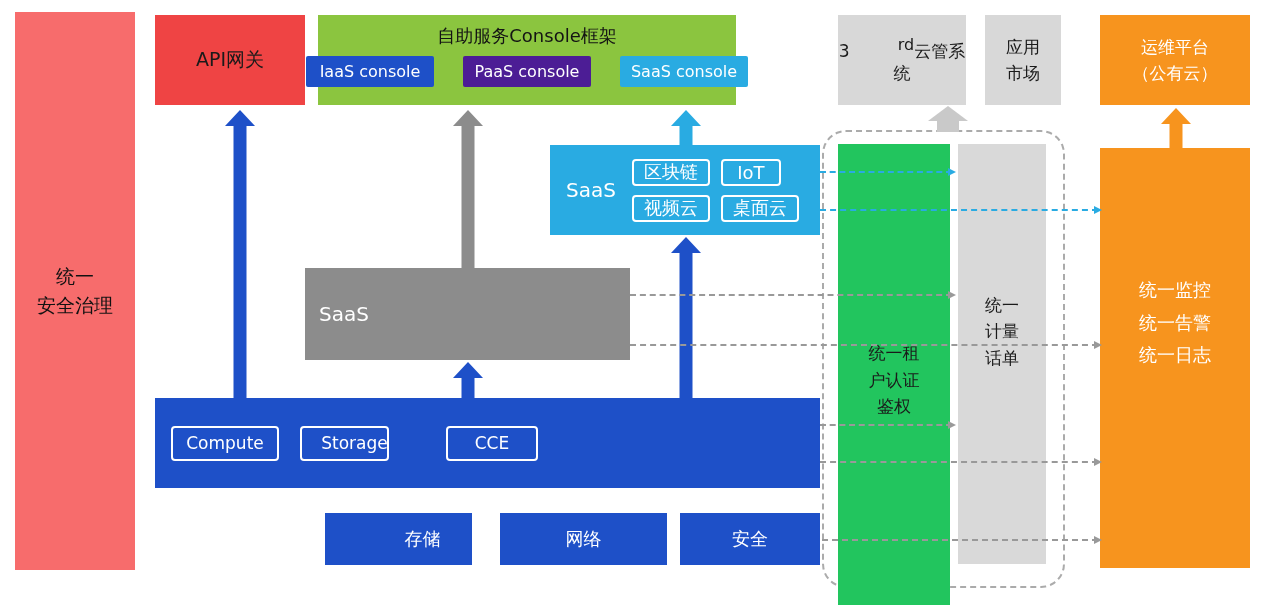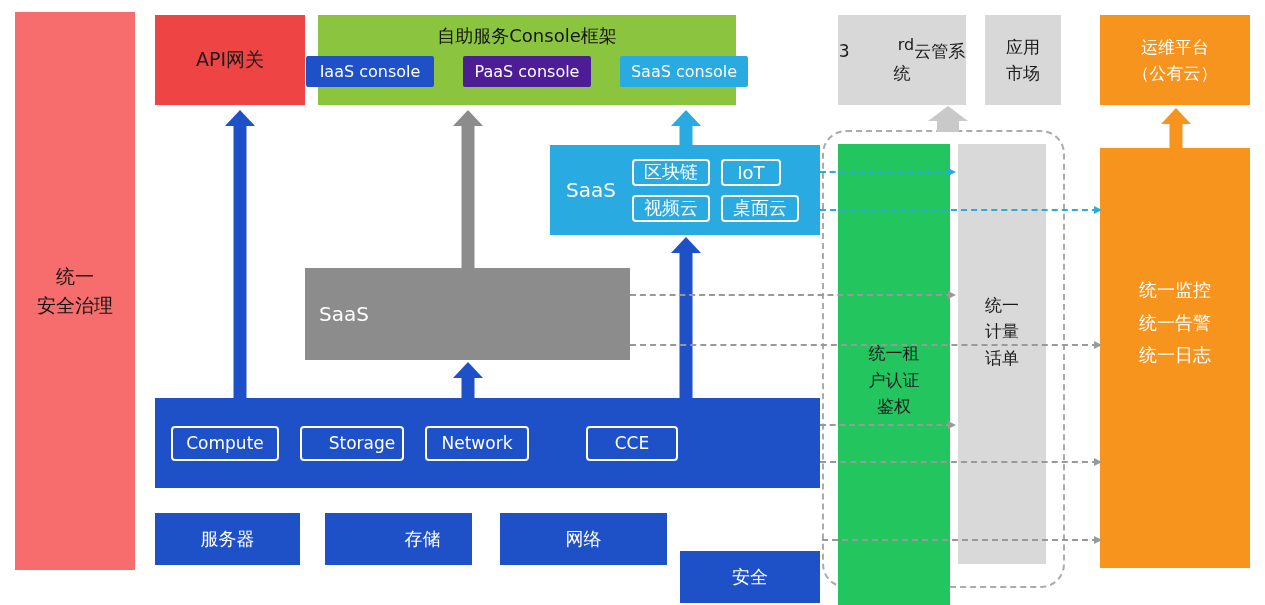--- a/index.html
+++ b/index.html
@@ -58,28 +58,28 @@
   .paas-box { left:305px; top:268px; width:325px; height:92px; background:#8C8C8C; color:#fff;
     justify-content:flex-start; padding-left:14px; }
   .paas-chip { height:25px; font-size:14px; padding:0 4px; }
   .w72 { width:72px; } .w58 { width:58px; } .w82 { width:82px; }
 
   
   .infra-box { left:155px; top:398px; width:665px; height:90px; background:#1E50C8; color:#fff;
     justify-content:flex-start; padding-left:16px; gap:21px; }
   .infra-label { font-size:19px; }
   .infra-chip { height:35px; font-size:17px; }
-  .w108 { width:108px; } .w100 { width:104px;padding-left:20px; } .w104 { width:104px; } .w92 { width:92px;margin-left:36px; }
+  .w108 { width:108px; } .w100 { width:89px;padding-left:20px; } .w104 { width:104px; } .w92 { width:92px;margin-left:36px; }
 
   
   .bottom-box { top:513px; height:52px; background:#1E50C8; color:#fff; font-size:18px; }
   .b1 { left:155px; width:145px; }
   .b2 { left:325px; width:147px;padding-left:48px; }
   .b3 { left:500px; width:167px; }
-  .b4 { left:680px; width:140px;margin-top:38px; }
+  .b4 { left:680px; width:140px; }
 
   
   .arrow { position:absolute; width:30px; z-index:4; }
   .arrow .head { position:absolute; top:0; left:50%; transform:translateX(-50%); width:0; height:0;
     border-left:15px solid transparent; border-right:15px solid transparent; border-bottom:16px solid var(--c); }
   .arrow .shaft { position:absolute; top:14px; bottom:0; left:50%; transform:translateX(-50%); width:13px; background:var(--c); }
   .arrow.wide { width:40px; }
   .arrow.wide .head { border-left-width:20px; border-right-width:20px; border-bottom-width:15px; }
   .arrow.wide .shaft { width:22px; top:13px; }
 
@@ -171,25 +171,23 @@
     </div>
   </div>
 
   <div class="box paas-box">
     <div class="stack-label">SaaS</div>
   </div>
 
   <div class="box infra-box">
     <div class="chip infra-chip w108">Compute</div>
     <div class="chip infra-chip w100">Storage</div>
-    <div class="chip infra-chip w104">Network</div>
     <div class="chip infra-chip w92">CCE</div>
   </div>
 
-  <div class="box bottom-box b1">服务器</div>
   <div class="box bottom-box b2">存储</div>
   <div class="box bottom-box b3">网络</div>
   <div class="box bottom-box b4">安全</div>
 
   <div class="arrow" style="--c:#1E50C8; left:225px; top:110px; height:288px;">
     <div class="head"></div>
       <div class="shaft"></div>
   </div>
   <div class="arrow" style="--c:#8C8C8C; left:453px; top:110px; height:158px;">
     <div class="head"></div>

